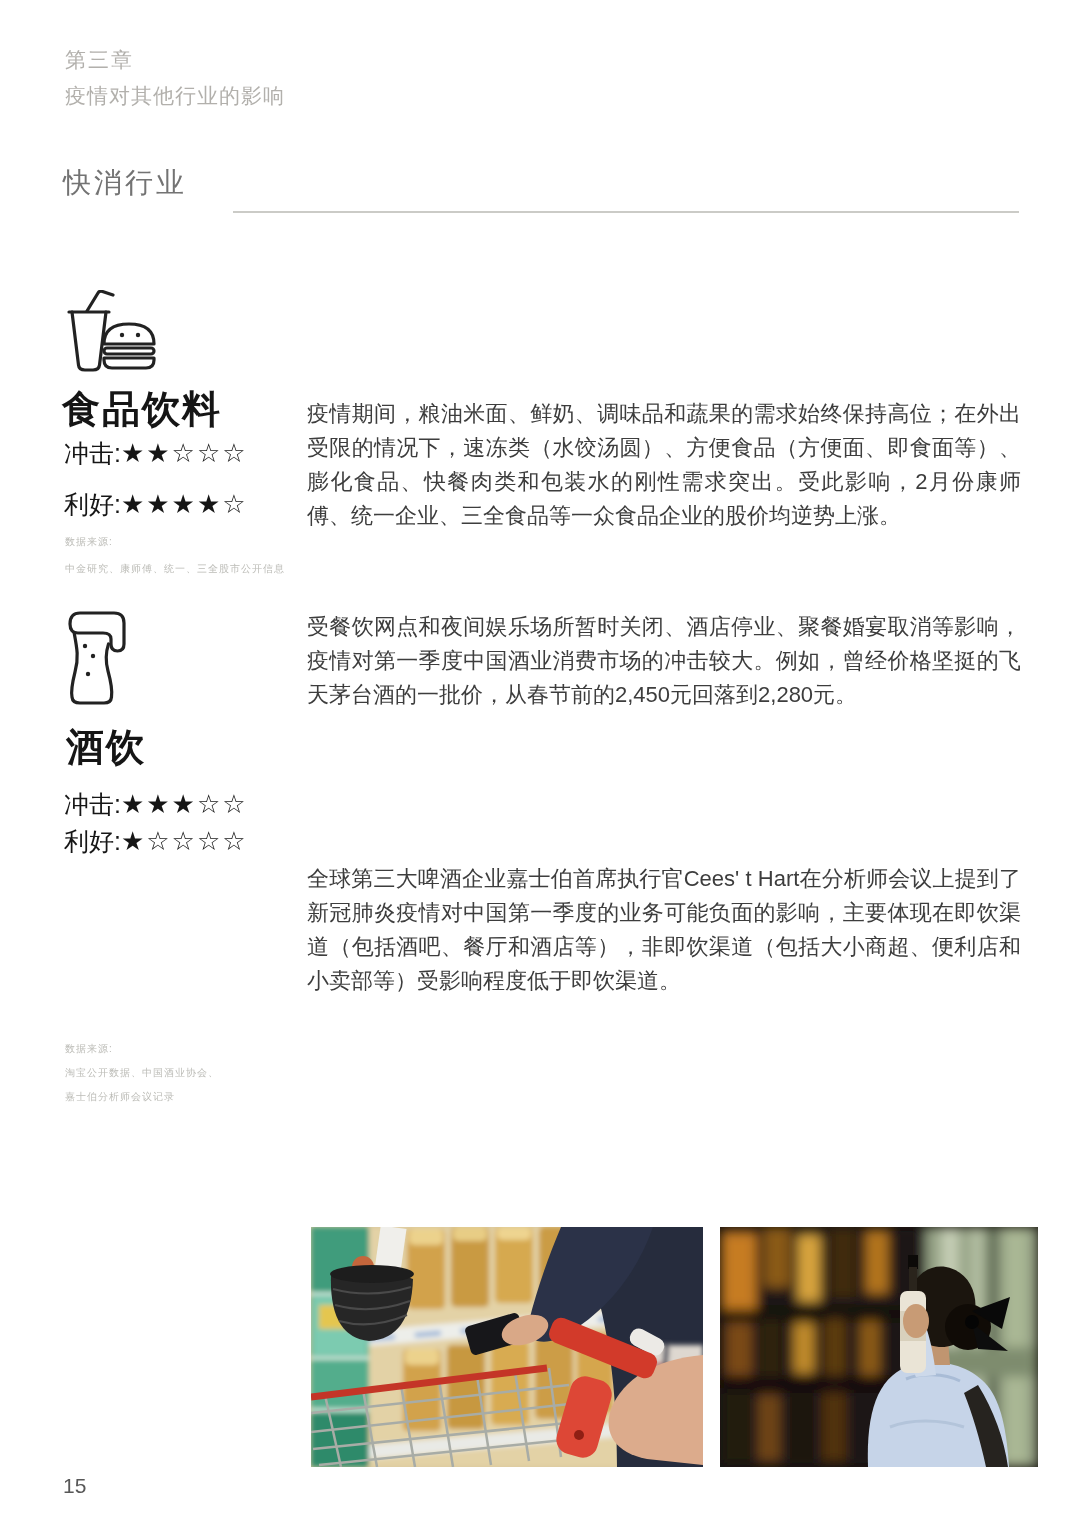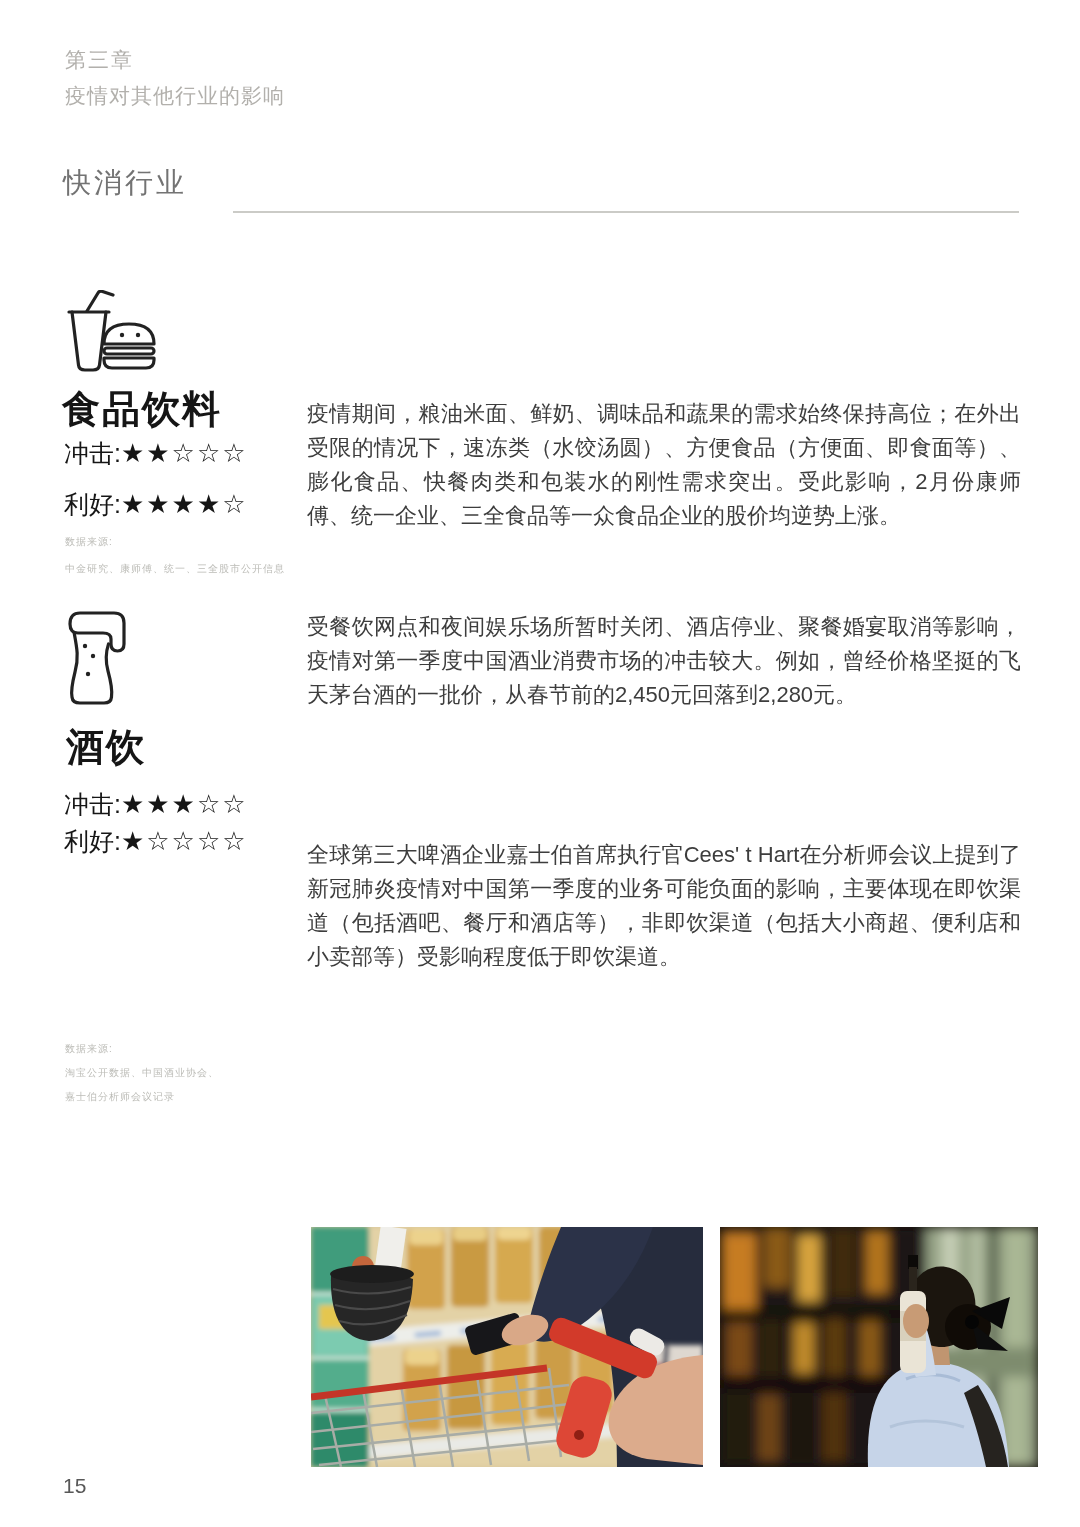--- a/index.html
+++ b/index.html
@@ -33,21 +33,21 @@
   .fb-src-1        { left:65px; top:562px; }
   .jy-src-label    { left:65px; top:1042px; }
   .jy-src-1        { left:65px; top:1066px; }
   .jy-src-2        { left:65px; top:1090px; }
 
   .para {
     left:307px; width:714px; font-size:22px; line-height:34px;
     color:#3d3d3d; text-align:justify;
   }
   .p1 { top:283px; } .p2 { top:397px; } .p3 { top:610px; }
-  .p4 { top:724px; } .p5 { top:838px; } .p6 { top:982px; }
+  .p4 { top:724px; } .p5 { top:862px; } .p6 { top:982px; }
 
   .photo { top:1227px; height:240px; overflow:hidden; background:#d9c79c; }
   .photo svg { display:block; width:100%; height:100%; }
   .photo-left  { left:311px; width:392px; }
   .photo-right { left:720px; width:318px; background:#14110d; }
 
   .page-num { left:63px; top:1474px; font-size:21px; color:#585858; }
 </style>
 </head>
 <body>

